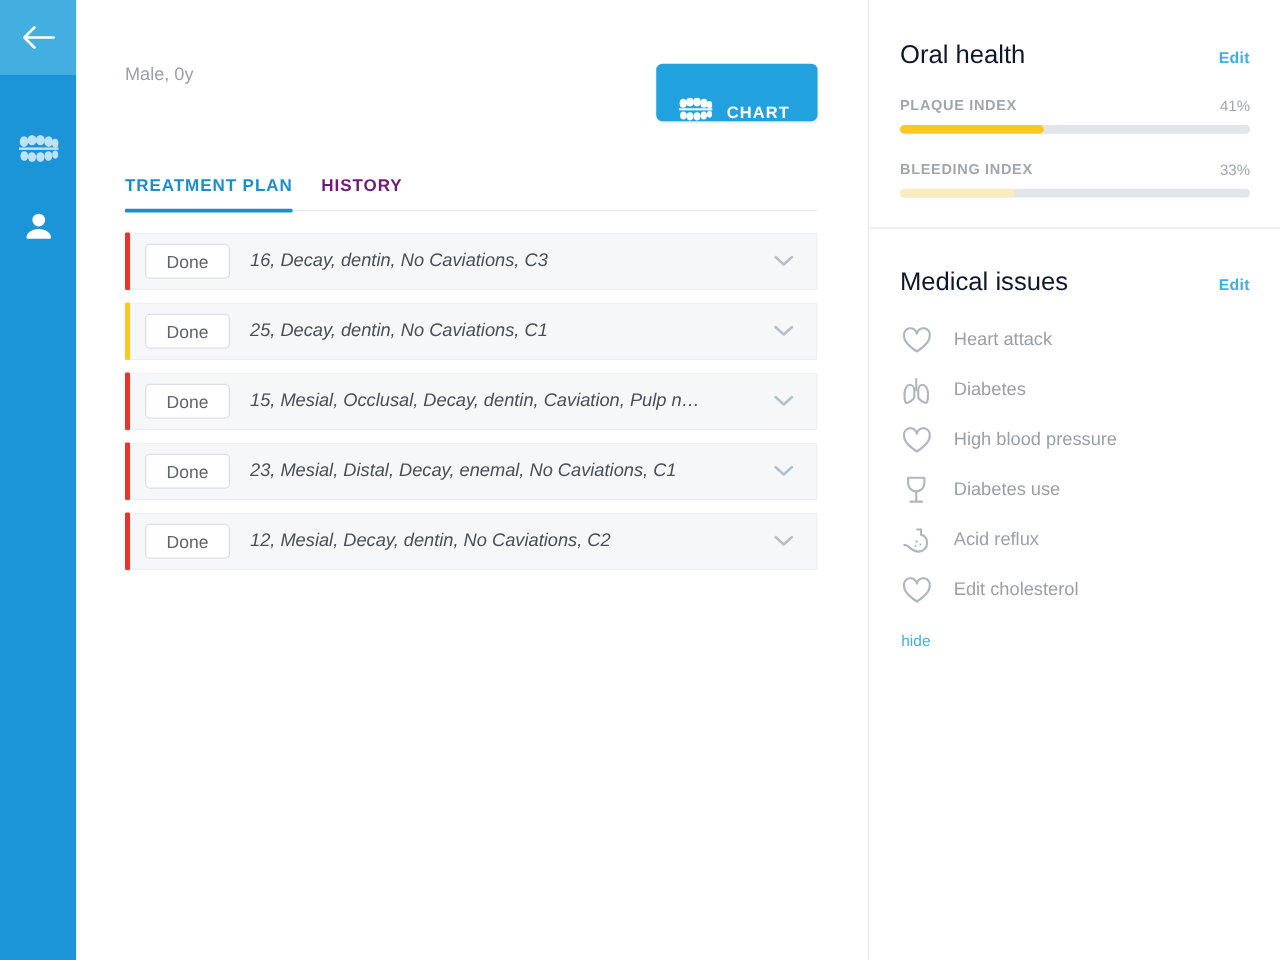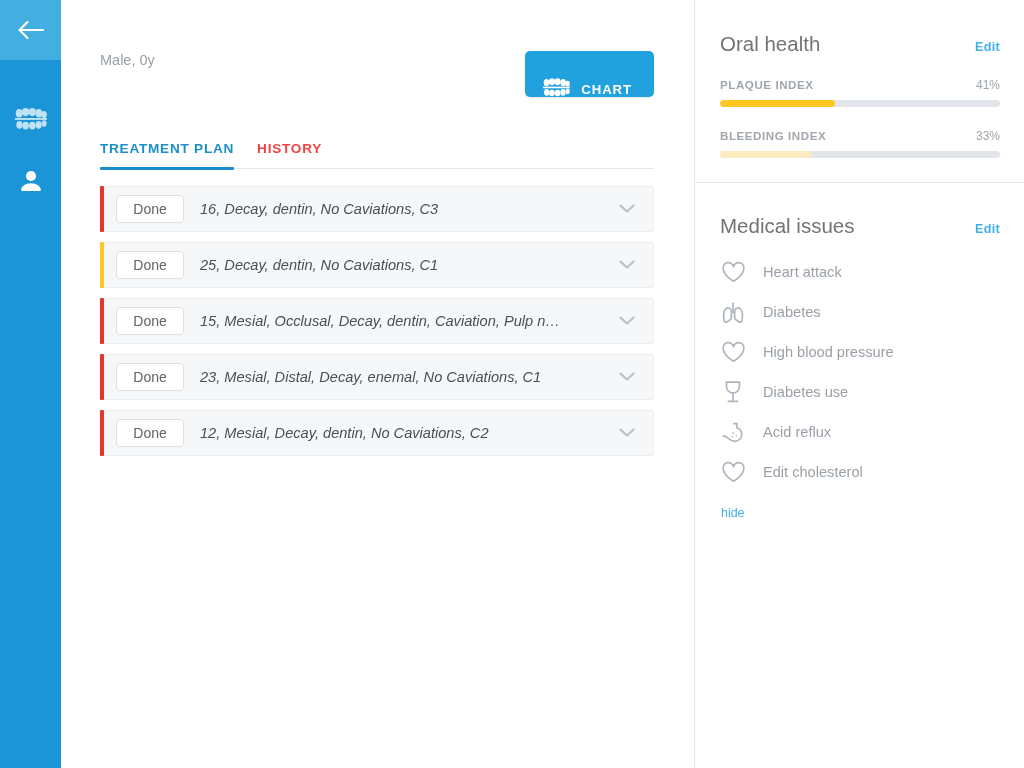--- a/index.html
+++ b/index.html
@@ -68,21 +68,21 @@
 
   
   .tabs {
     display: flex; gap: 23px; align-items: flex-end;
     margin-top: 35px; position: relative;
     border-bottom: 1px solid #E6E8EB;
     height: 37px;
   }
   .tab {
     font-size: 13.6px; font-weight: 700; letter-spacing: 0.75px;
-    color: #ef4444; background: none; border: none;
+    color: #701a75; background: none; border: none;
     padding: 0 0 12px 0; cursor: pointer;
     font-family: "Liberation Sans", sans-serif;
     position: relative;
   }
   .tab.active { color: #1C8ECB; }
   .tab.active::after {
     content: ""; position: absolute; left: 0; right: 0; bottom: -2px;
     height: 3px; background: #1C8ECB; border-radius: 1px;
   }
 
@@ -130,21 +130,21 @@
     width: 330px; flex: 0 0 330px; height: 768px;
     border-left: 1px solid #E4E6E9;
     background: #fff;
   }
   .panel-sec { padding: 0 24px 0 25px; }
   .panel-sec.oral { padding-top: 32px; padding-bottom: 24px; border-bottom: 1px solid #E4E6E9; }
   .panel-sec.med { padding-top: 31px; }
   .panel-head {
     display: flex; align-items: baseline; justify-content: space-between;
   }
-  .panel-title { font-size: 20.5px; color: #737373; font-weight: 400; }
+  .panel-title { font-size: 20.5px; color: #0f172a; font-weight: 400; }
   .panel-edit {
     font-size: 12.6px; font-weight: 700; color: #3FB0E4;
     letter-spacing: 0.3px; cursor: pointer; background: none;
     border: none; font-family: "Liberation Sans", sans-serif;
   }
 
   .metric { margin-top: 22px; }
   .metric-top {
     display: flex; justify-content: space-between; align-items: flex-start;
     margin-bottom: 8px;

